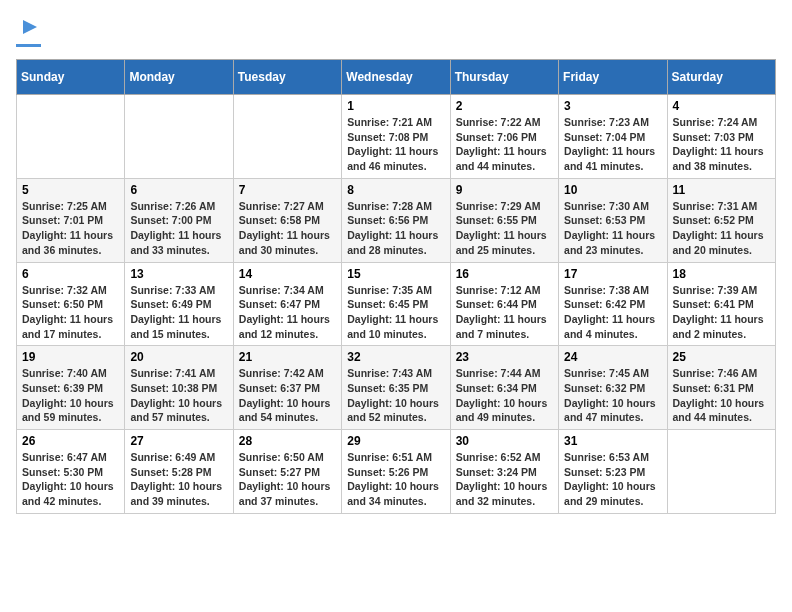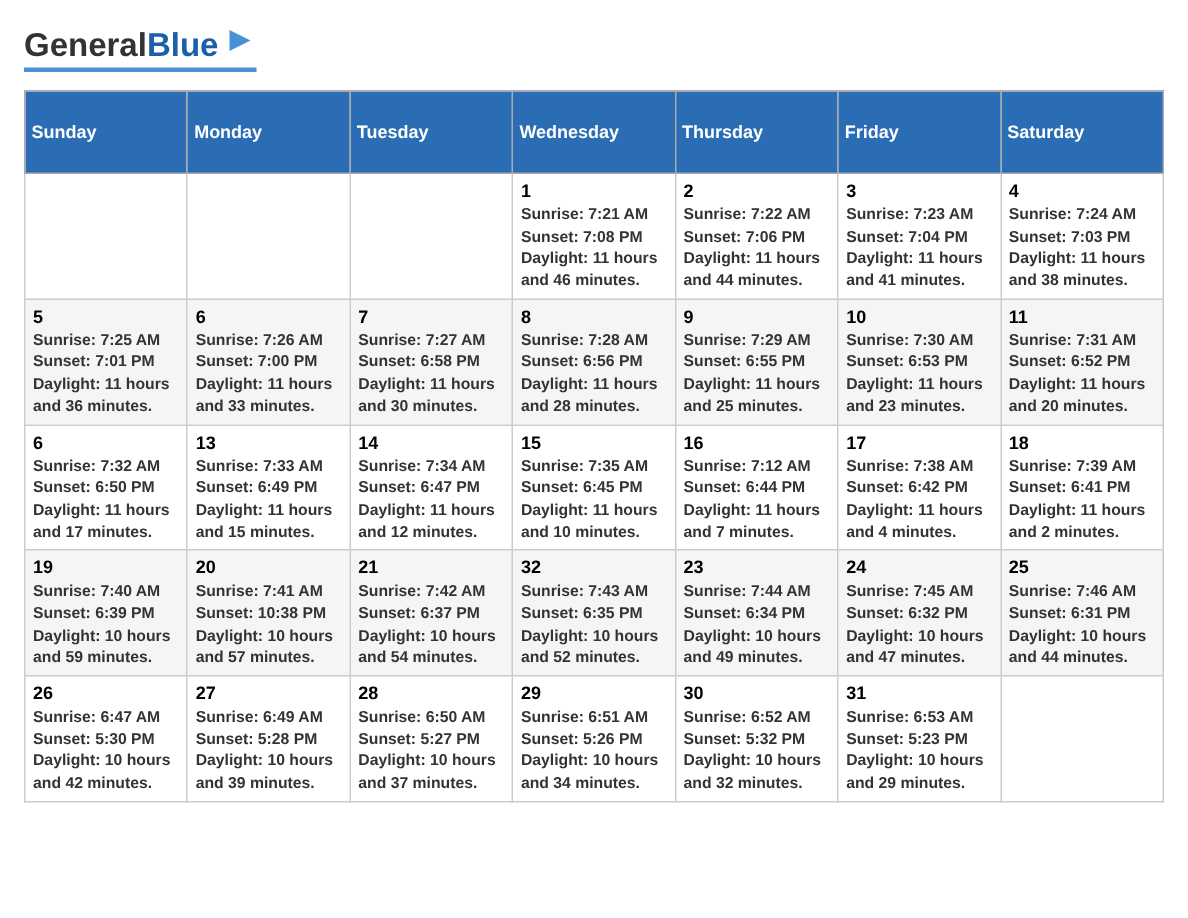--- a/index.html
+++ b/index.html
@@ -48,21 +48,21 @@
       color: #555;
     }
     .calendar {
       width: 100%;
       border-collapse: collapse;
       font-size: 11px;
     }
     .calendar th {
       background: #2a6db5;
       color: #fff;
-      padding: 20px 4px;
+      padding: 10px 4px;
       text-align: left;
       font-size: 12px;
       border: 1px solid #aaa;
     }
     .calendar td {
       vertical-align: top;
       border: 1px solid #ccc;
       padding: 4px 5px;
       width: 108px;
       min-height: 80px;
@@ -84,23 +84,20 @@
       font-weight: bold;
     }
     .empty { background: #fff !important; }
   </style>
 </head>
 <body>
 
 <div class="header">
   <div class="logo">
     <div style="display:flex;align-items:center;">
-      <span class="logo-text">
-        <span style="color:#333;">General</span><span class="blue" style="color:#1a5fa8;">Blue</span>
-      </span>
       <span style="display:inline-block;margin-left:3px;vertical-align:middle;">
         <svg width="22" height="22" viewBox="0 0 22 22">
           <polygon points="4,4 18,11 4,18" fill="#4a90d9"></polygon>
         </svg>
       </span>
     </div>
     <div class="logo-line"></div>
   </div>
   <div class="title-block">
     <div class="month-title"></div>
@@ -303,21 +300,21 @@
         </td>
         <td>
           <span class="day-number">29</span>
           <div class="day-info">Sunrise: 6:51 AM
 Sunset: 5:26 PM
 Daylight: 10 hours and 34 minutes.</div>
         </td>
         <td>
           <span class="day-number">30</span>
           <div class="day-info">Sunrise: 6:52 AM
-Sunset: 5:32 PM
+Sunset: 3:24 PM
 Daylight: 10 hours and 32 minutes.</div>
         </td>
         <td>
           <span class="day-number">31</span>
           <div class="day-info">Sunrise: 6:53 AM
 Sunset: 5:23 PM
 Daylight: 10 hours and 29 minutes.</div>
         </td>
         <td class="empty"></td>
       </tr>

